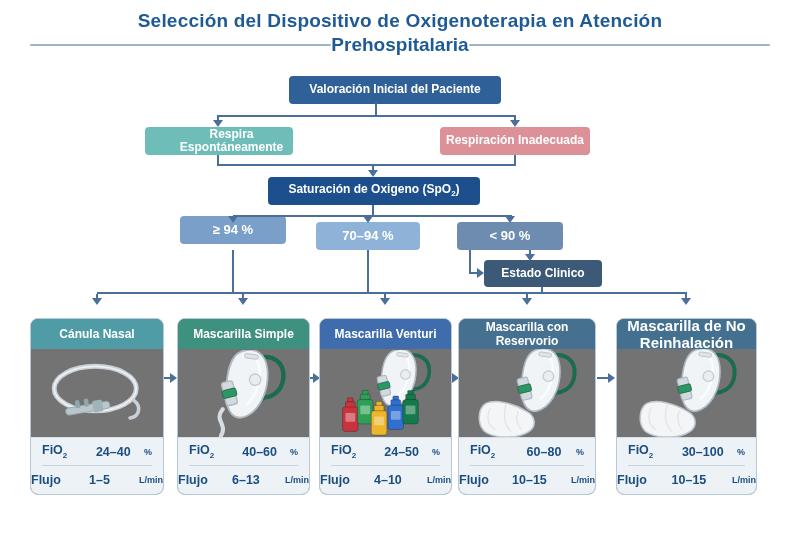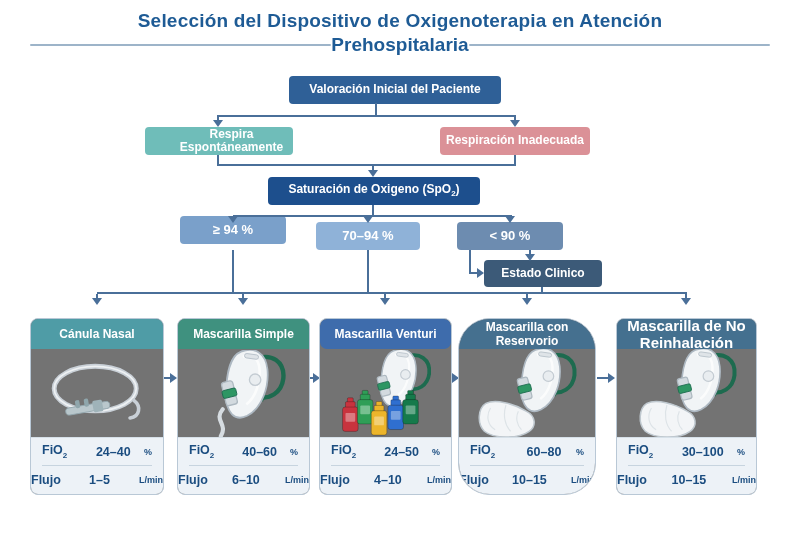--- a/index.html
+++ b/index.html
@@ -193,29 +193,29 @@
     <div class="card-footer">
       <div class="f-row first">
         <span><span>FiO</span><sub class="s2">2</sub></span>
           <span class="gapsp"></span>
         <span>40–60</span>
           <span class="unit">%</span>
       </div>
       <div class="f-row">
         <span>Flujo</span>
           <span class="gapsp"></span>
-        <span>6–10</span>
+        <span>6–13</span>
           <span class="gapsp"></span>
           <span class="unit">L/min</span>
       </div>
     </div>
   </div>
 
   <div class="card" style="left:319px;width:133px;">
-    <div class="card-header" style="background-color: rgb(62, 108, 172); border-radius: 7px;">Mascarilla Venturi</div>
+    <div class="card-header" style="background-color: rgb(62, 108, 172);">Mascarilla Venturi</div>
     <div class="card-body">
       <svg viewBox="0 0 110 95" width="108" height="88">
         <use href="#sym-mask" x="28" y="-4" width="80" height="80"></use>
         <use href="#sym-bottle" x="6" y="50" width="21" height="40" style="color:#c8333e"></use>
         <use href="#sym-bottle" x="22" y="42" width="21" height="40" style="color:#2f9e57"></use>
         <use href="#sym-bottle" x="37" y="54" width="21" height="40" style="color:#ecb52b"></use>
         <use href="#sym-bottle" x="55" y="48" width="21" height="40" style="color:#2f6fd0"></use>
         <use href="#sym-bottle" x="71" y="42" width="21" height="40" style="color:#157a4b"></use>
       </svg>
     </div>
@@ -229,21 +229,21 @@
       <div class="f-row">
         <span>Flujo</span>
           <span class="gapsp"></span>
         <span>4–10</span>
           <span class="gapsp"></span>
           <span class="unit">L/min</span>
       </div>
     </div>
   </div>
 
-  <div class="card" style="left:458px;width:138px;border-radius:32px;">
+  <div class="card" style="left:458px;width:138px;">
     <div class="card-header" style="background-color: rgb(69, 112, 143);">Mascarilla con Reservorio</div>
     <div class="card-body">
       <svg viewBox="0 0 110 95" width="112" height="90">
         <use href="#sym-mask" x="26" y="-4" width="86" height="86"></use>
         <use href="#sym-bag" x="0" y="46" width="82" height="49"></use>
       </svg>
     </div>
     <div class="card-footer">
       <div class="f-row first">
         <span><span>FiO</span><sub class="s2">2</sub></span>

